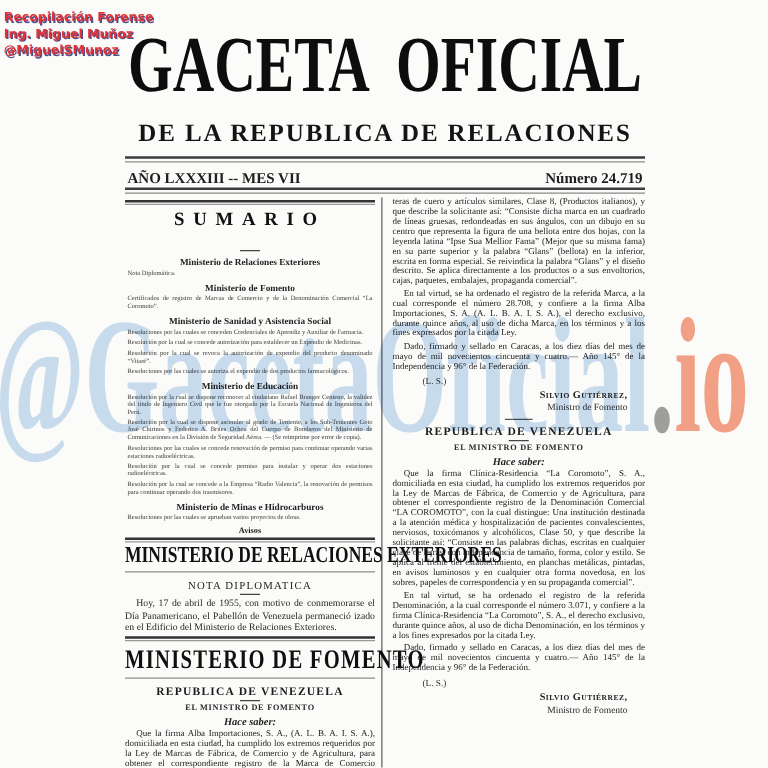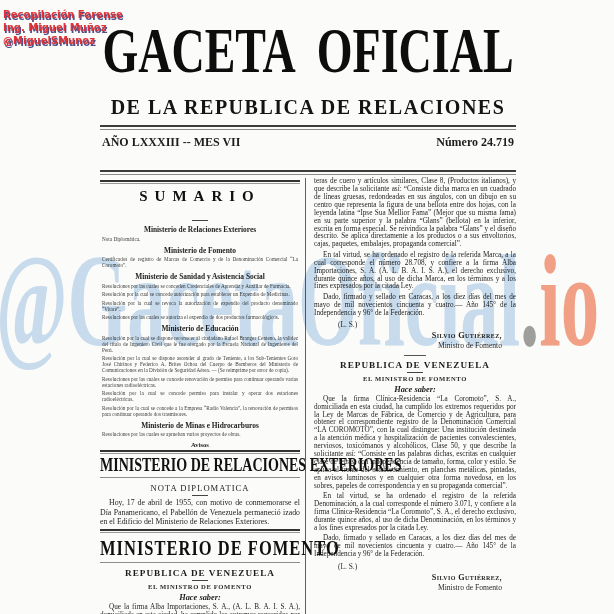--- a/index.html
+++ b/index.html
@@ -18,21 +18,21 @@
     transform:scaleY(1.38);transform-origin:center top;
     height:66px;margin-top:16px;white-space:nowrap;
   }
   .gz-sub{
     text-align:center;font-weight:bold;font-size:20px;letter-spacing:1.5px;
     color:#141414;margin-top:10px;white-space:nowrap;
   }
   .double-rule{border-top:2.5px solid #3c3c3c;border-bottom:1px solid #8a8a8a;height:2px;margin-top:6px;}
   .edition{
     display:flex;justify-content:space-between;align-items:center;
-    font-weight:bold;font-size:12px;padding:5px 2px 20px 2px;white-space:nowrap;
+    font-weight:bold;font-size:12px;padding:5px 2px 0 2px;white-space:nowrap;
   }
 
   
   .columns{display:flex;margin-top:3px;align-items:stretch;}
   .col-left{width:206px;padding-right:5px;border-right:1px solid #606060;box-sizing:border-box;}
   .col-right{width:210px;padding-left:8px;box-sizing:border-box;}
 
   .hrule{border-top:2px solid #333;border-bottom:1px solid #999;height:1px;margin:2px 0;}
   .rule-thin{border-top:1px solid #8d8d8d;margin:2px 0;}
 

